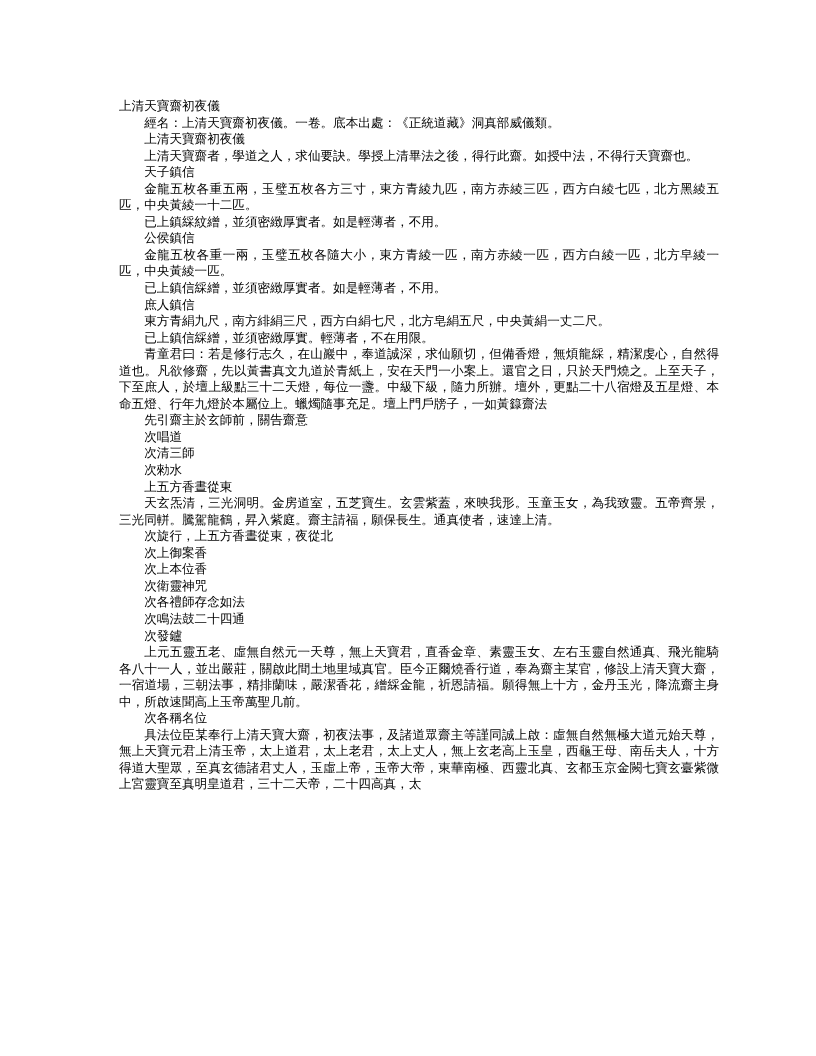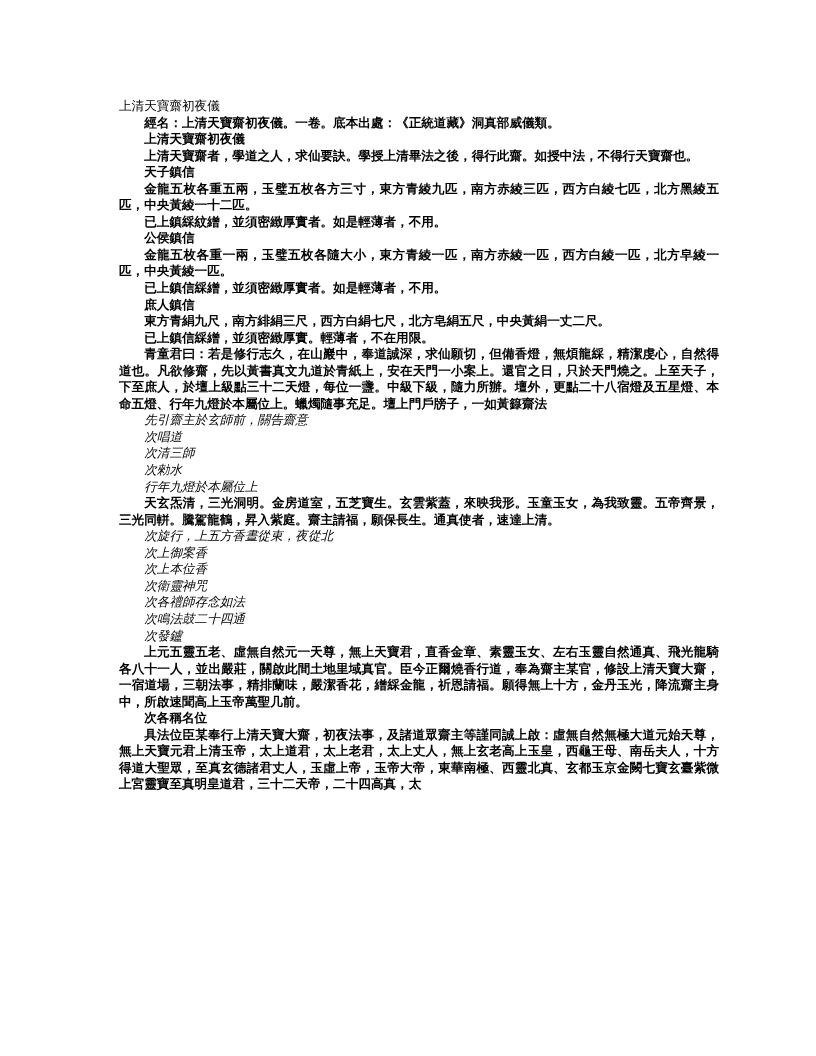--- a/index.html
+++ b/index.html
@@ -35,28 +35,26 @@
   }
   
   .line-flush {
     margin: 0;
     text-indent: 0;
   }
   
   .para {
     margin: 0;
     text-indent: 2em;
-    font-weight: bold;
   }
   
   .step {
     margin: 0;
     text-indent: 2em;
     white-space: nowrap;
-    font-style: italic;
   }
 </style>
 </head>
 <body>
 
 <div class="page">
   <div class="text-block">
 
     <p class="line-flush">上清天寶齋初夜儀</p>
 
@@ -84,21 +82,21 @@
     <p class="para">東方青絹九尺，南方緋絹三尺，西方白絹七尺，北方皂絹五尺，中央黃絹一丈二尺。</p>
 
     <p class="para">已上鎮信綵繒，並須密緻厚實。輕薄者，不在用限。</p>
 
     <p class="para">青童君曰：若是修行志久，在山巖中，奉道誠深，求仙願切，但備香燈，無煩龍綵，精潔虔心，自然得道也。凡欲修齋，先以黃書真文九道於青紙上，安在天門一小案上。還官之日，只於天門燒之。上至天子，下至庶人，於壇上級點三十二天燈，每位一盞。中級下級，隨力所辦。壇外，更點二十八宿燈及五星燈、本命五燈、行年九燈於本屬位上。蠟燭隨事充足。壇上門戶牓子，一如黃籙齋法</p>
 
     <p class="step">先引齋主於玄師前，關告齋意</p>
     <p class="step">次唱道</p>
     <p class="step">次清三師</p>
     <p class="step">次勑水</p>
-    <p class="step">行年九燈於本屬位上</p>
+    <p class="step">上五方香晝從東</p>
 
     <p class="para">天玄炁清，三光洞明。金房道室，五芝寶生。玄雲紫蓋，來映我形。玉童玉女，為我致靈。五帝齊景，三光同軿。騰駕龍鶴，昇入紫庭。齋主請福，願保長生。通真使者，速達上清。</p>
 
     <p class="step">次旋行，上五方香晝從東，夜從北</p>
     <p class="step">次上御案香</p>
     <p class="step">次上本位香</p>
     <p class="step">次衛靈神咒</p>
     <p class="step">次各禮師存念如法</p>
     <p class="step">次鳴法鼓二十四通</p>
     <p class="step">次發鑪</p>

